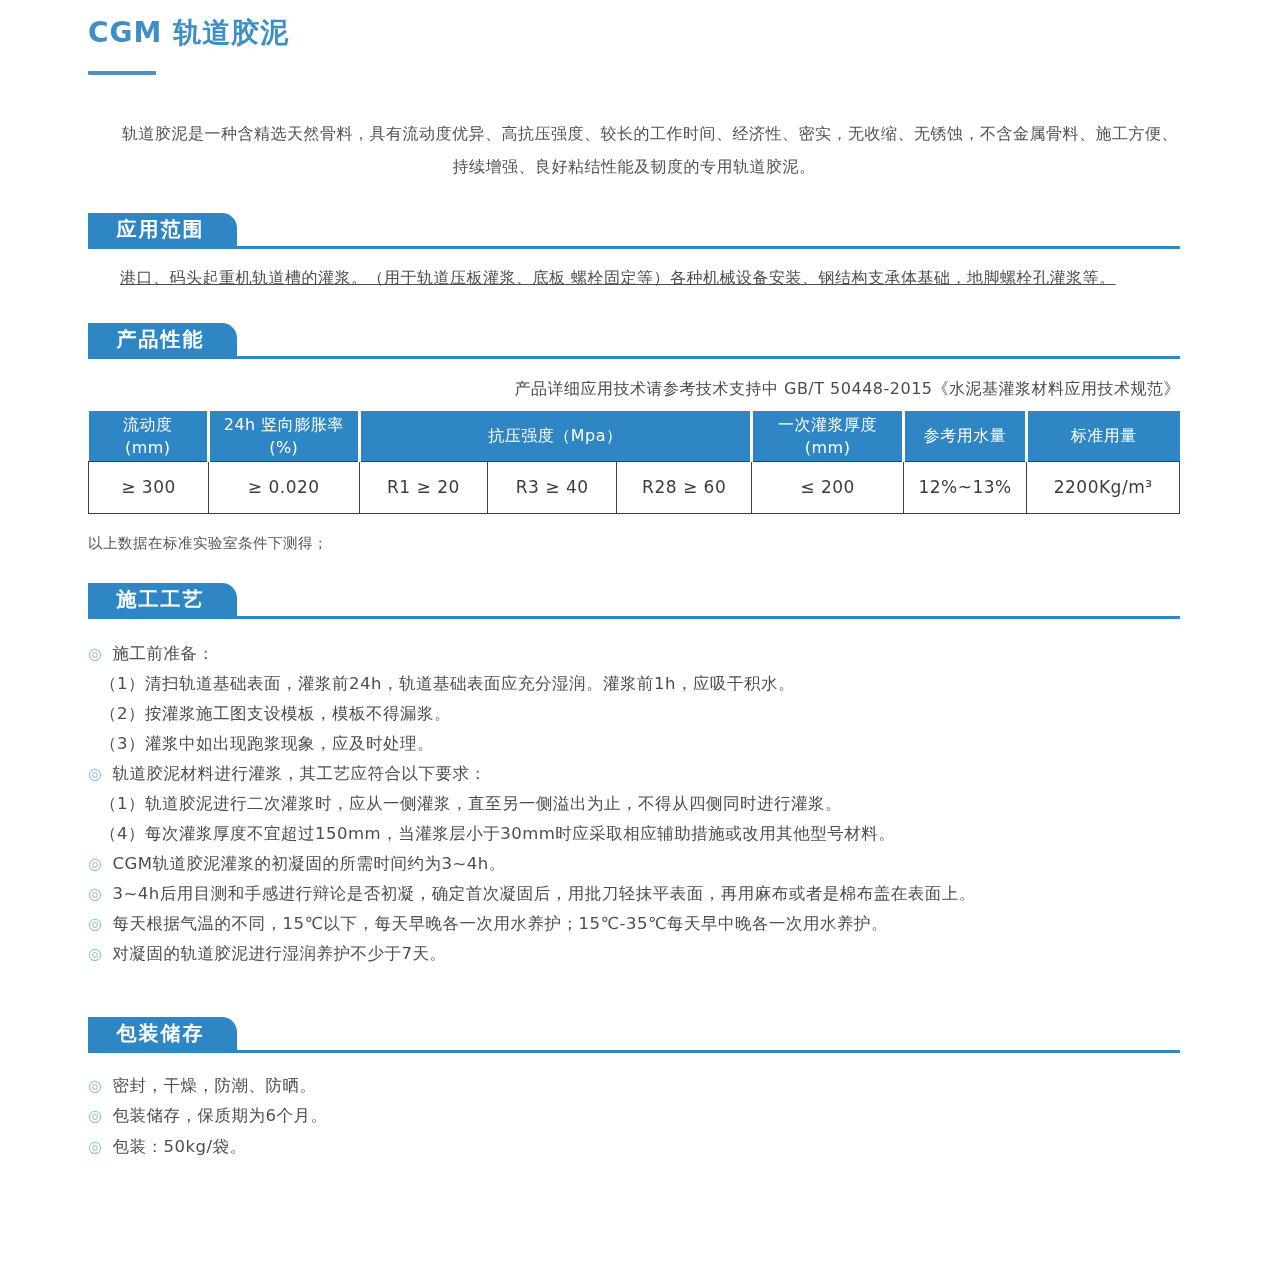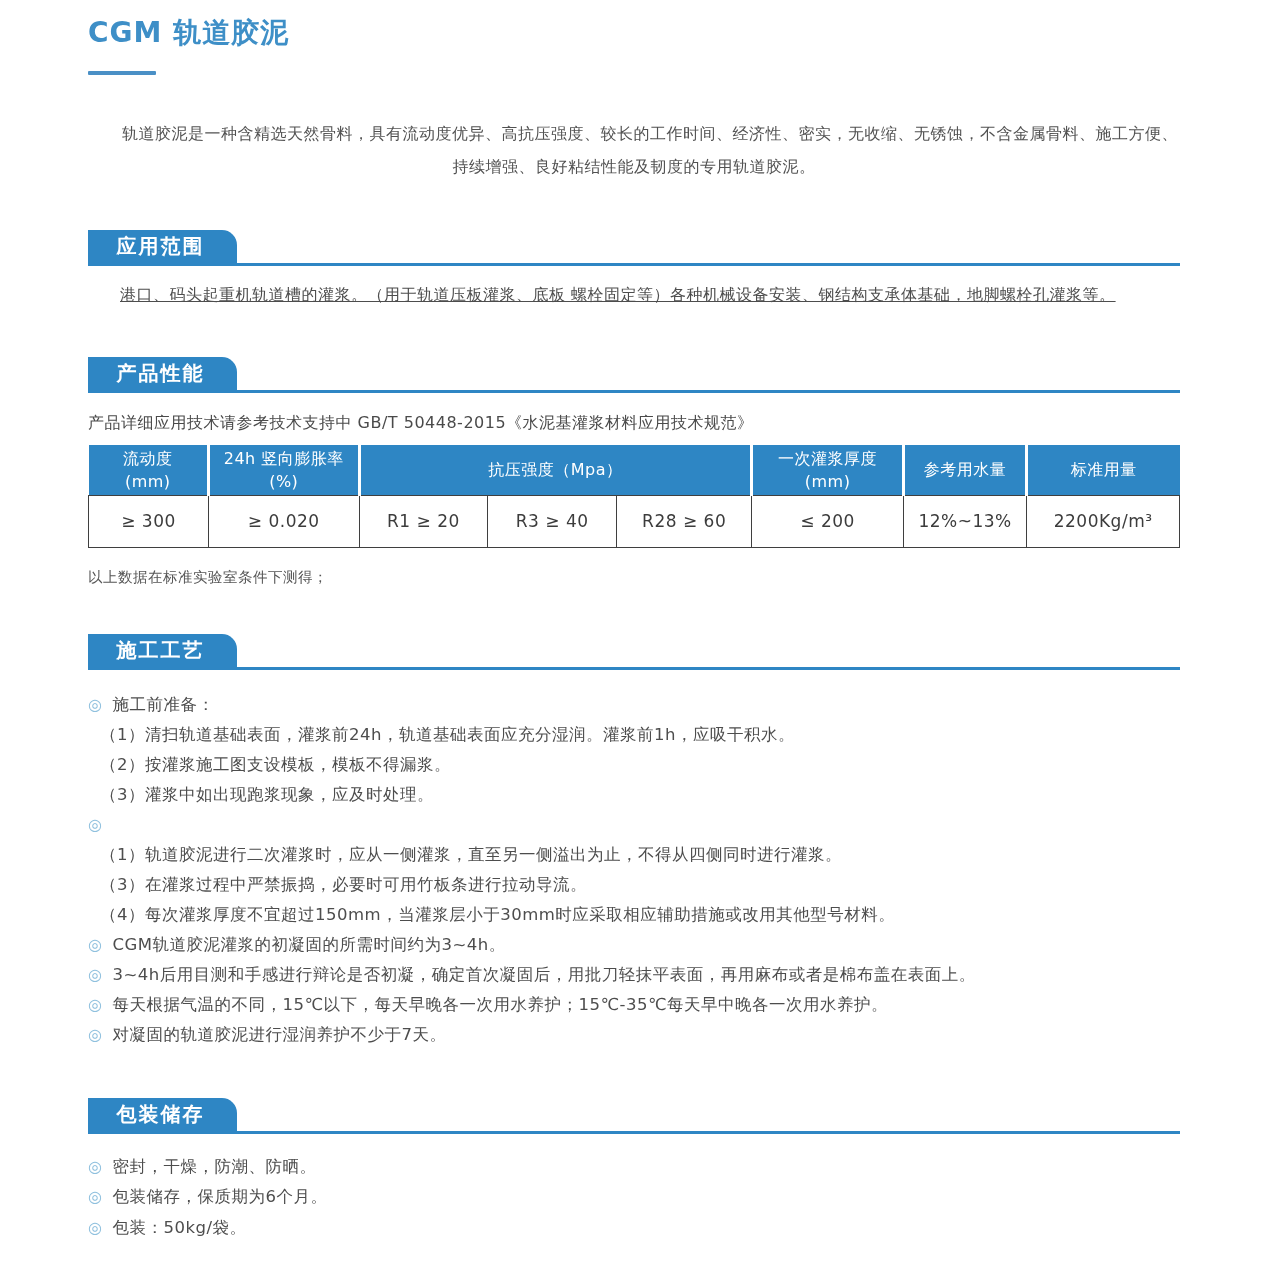--- a/index.html
+++ b/index.html
@@ -33,21 +33,21 @@
   .intro {
     margin-top: 42px;
     font-size: 16px;
     line-height: 33px;
     color: #525252;
     text-indent: 2em;
     letter-spacing: 0.5px;
     text-align: center;
   }
   
-  .section-header { margin-top: 47px; }
+  .section-header { margin-top: 30px; }
   .section-badge {
     display: inline-block;
     min-width: 149px;
     height: 33px;
     line-height: 33px;
     padding: 0 30px 0 26px;
     background: #2e86c4;
     color: #ffffff;
     font-size: 20px;
     font-weight: bold;
@@ -66,21 +66,21 @@
     font-size: 16px;
     line-height: 30px;
     color: #4d4d4d;
     text-indent: 2em;
     letter-spacing: 0.5px;
     text-decoration: underline;
   }
   
   .perf-note {
     margin-top: 20px;
-    text-align: left;
+    text-align: right;
     font-size: 16px;
     color: #4a4a4a;
     letter-spacing: 0.5px;
   }
   table.spec {
     margin-top: 11px;
     width: 100%;
     border-collapse: collapse;
     table-layout: fixed;
   }
@@ -211,26 +211,24 @@
       <span>（1）清扫轨道基础表面，灌浆前24h，轨道基础表面应充分湿润。灌浆前1h，应吸干积水。</span>
     </div>
     <div class="li numbered">
       <span>（2）按灌浆施工图支设模板，模板不得漏浆。</span>
     </div>
     <div class="li numbered">
       <span>（3）灌浆中如出现跑浆现象，应及时处理。</span>
     </div>
     <div class="li">
       <span class="bullet">◎</span>
+      <span>轨道胶泥材料进行灌浆，其工艺应符合以下要求：</span>
     </div>
     <div class="li numbered">
       <span>（1）轨道胶泥进行二次灌浆时，应从一侧灌浆，直至另一侧溢出为止，不得从四侧同时进行灌浆。</span>
-    </div>
-    <div class="li numbered">
-      <span>（3）在灌浆过程中严禁振捣，必要时可用竹板条进行拉动导流。</span>
     </div>
     <div class="li numbered">
       <span>（4）每次灌浆厚度不宜超过150mm，当灌浆层小于30mm时应采取相应辅助措施或改用其他型号材料。</span>
     </div>
     <div class="li">
       <span class="bullet">◎</span>
       <span>CGM轨道胶泥灌浆的初凝固的所需时间约为3~4h。</span>
     </div>
     <div class="li">
       <span class="bullet">◎</span>

